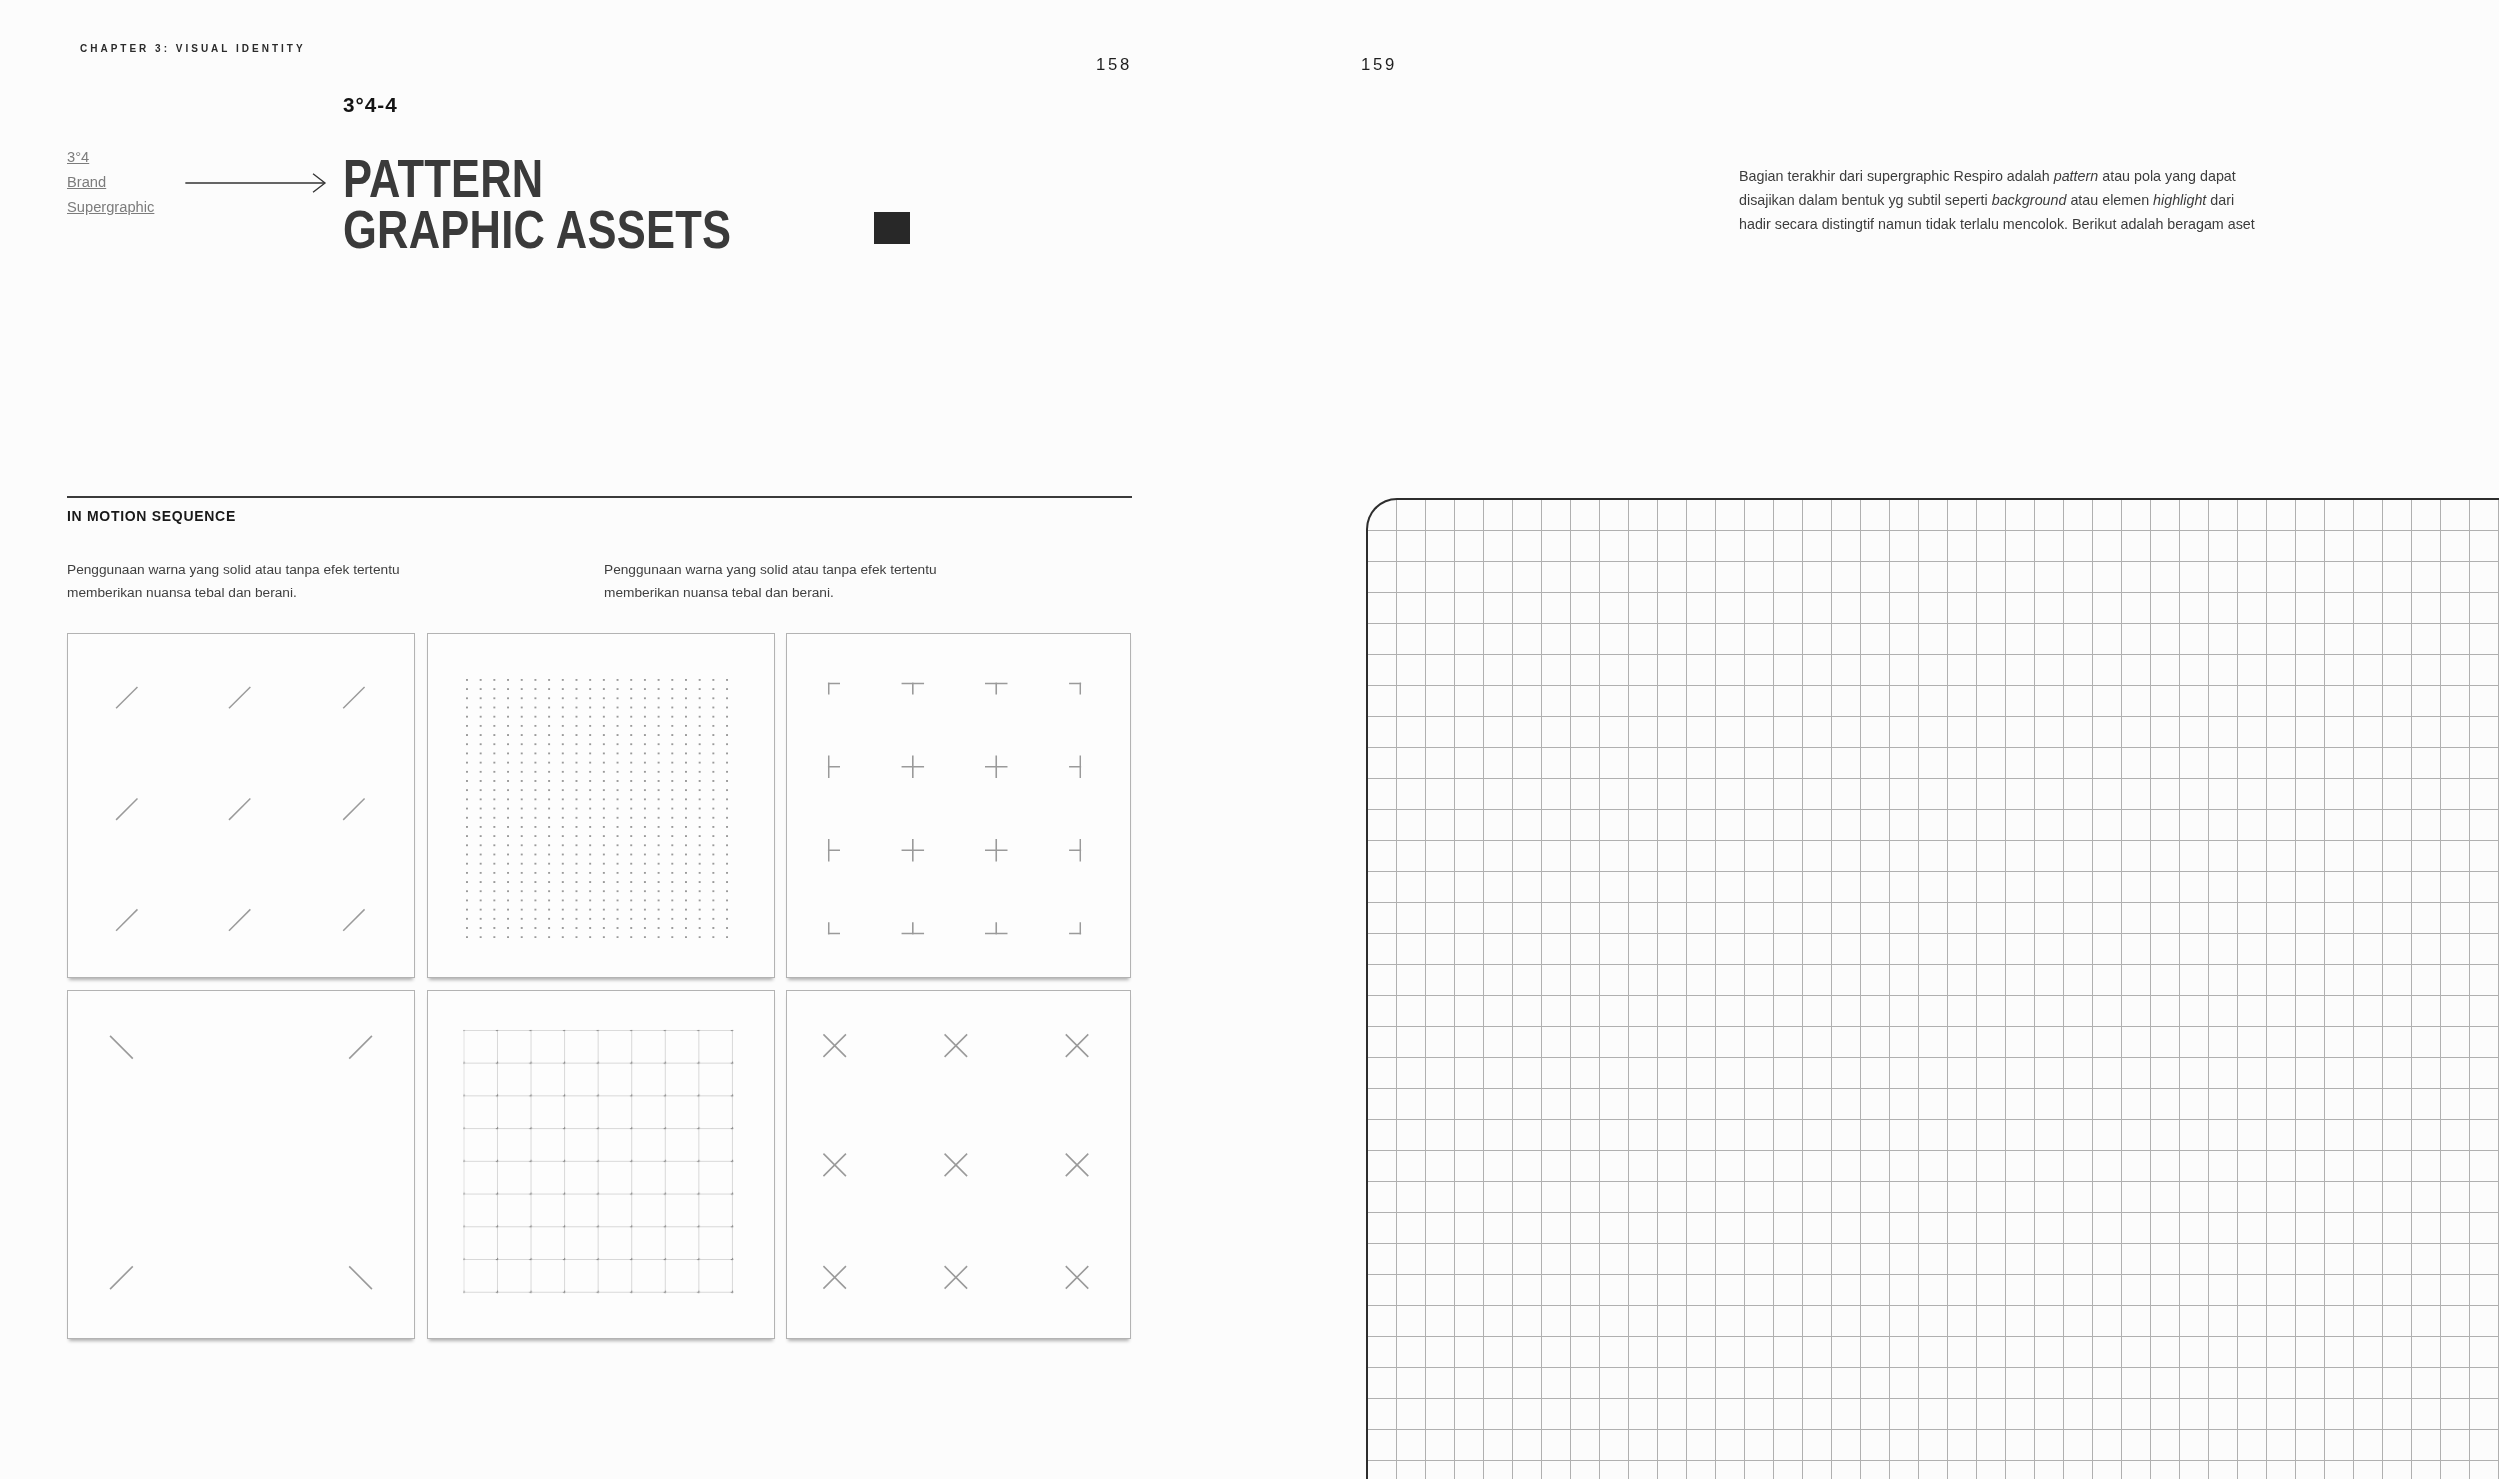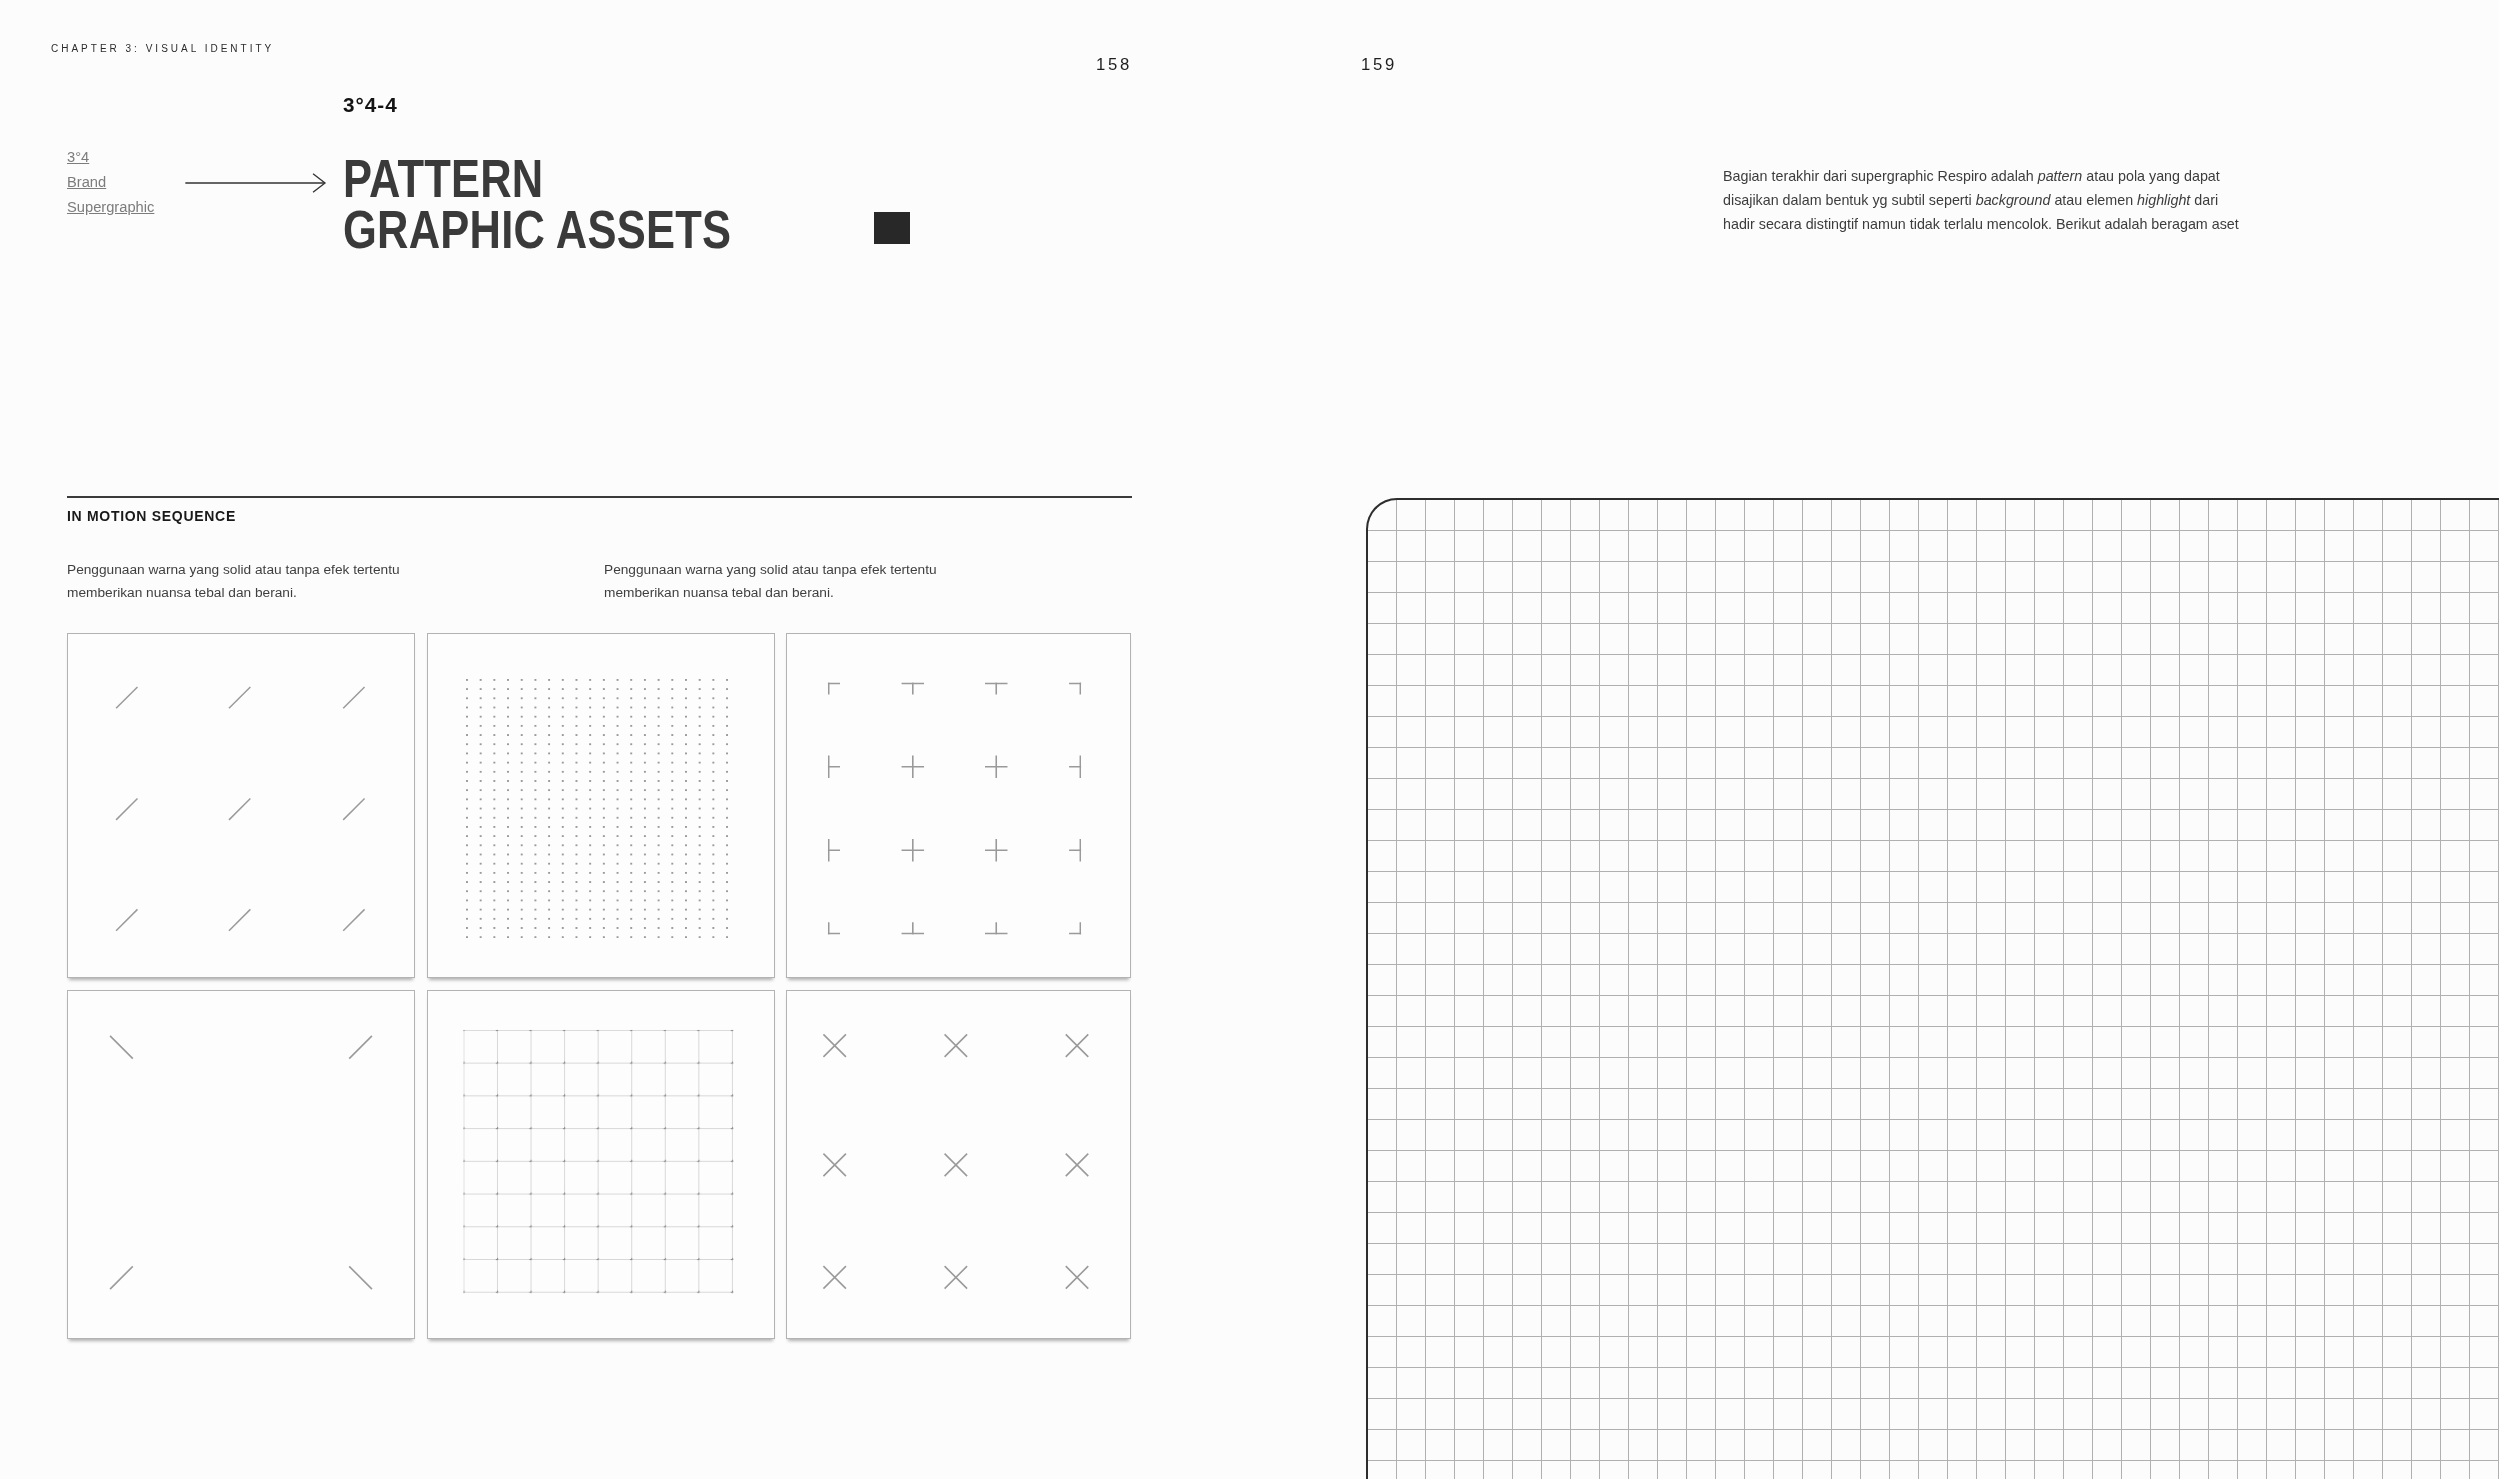--- a/index.html
+++ b/index.html
@@ -8,22 +8,22 @@
     width:2500px;height:1479px;
     background:#fcfcfc;
     overflow:hidden;
     font-family:"Liberation Sans",sans-serif;
     color:#2b2b2b;
   }
   .abs{position:absolute;}
 
   
   .chapter-label{
-    left:51px;top:43px;
-    font-size:10px;font-weight:400;letter-spacing:3px;
+    left:80px;top:43px;
+    font-size:10px;font-weight:700;letter-spacing:3px;
     color:#2b2b2b;white-space:nowrap;
   }
   .page-num{
     top:55px;font-size:16.7px;letter-spacing:2.7px;color:#1f1f1f;white-space:nowrap;
   }
   .page-num-left{left:1096px;}
   .page-num-right{left:1361px;}
 
   .section-code{
     left:343px;top:93px;
@@ -46,21 +46,21 @@
   }
   .title-square{
     left:874px;top:212px;width:36px;height:32px;background:#282828;
   }
 
   .intro{
     left:1723px;top:164px;width:707px;
     font-size:14.3px;line-height:24px;color:#3c3c3c;
   }
   .intro .it,.it{font-style:italic;}
-  .intro div{white-space:nowrap;}
+  .intro div{white-space:nowrap;margin-left:16px;}
 
   .rule{
     left:67px;top:496px;width:1065px;height:2px;background:#3b3b3b;
   }
   .motion-heading{
     left:67px;top:508px;
     font-size:14px;font-weight:700;letter-spacing:0.7px;color:#191919;
   }
   .caption{
     top:558px;width:507px;

